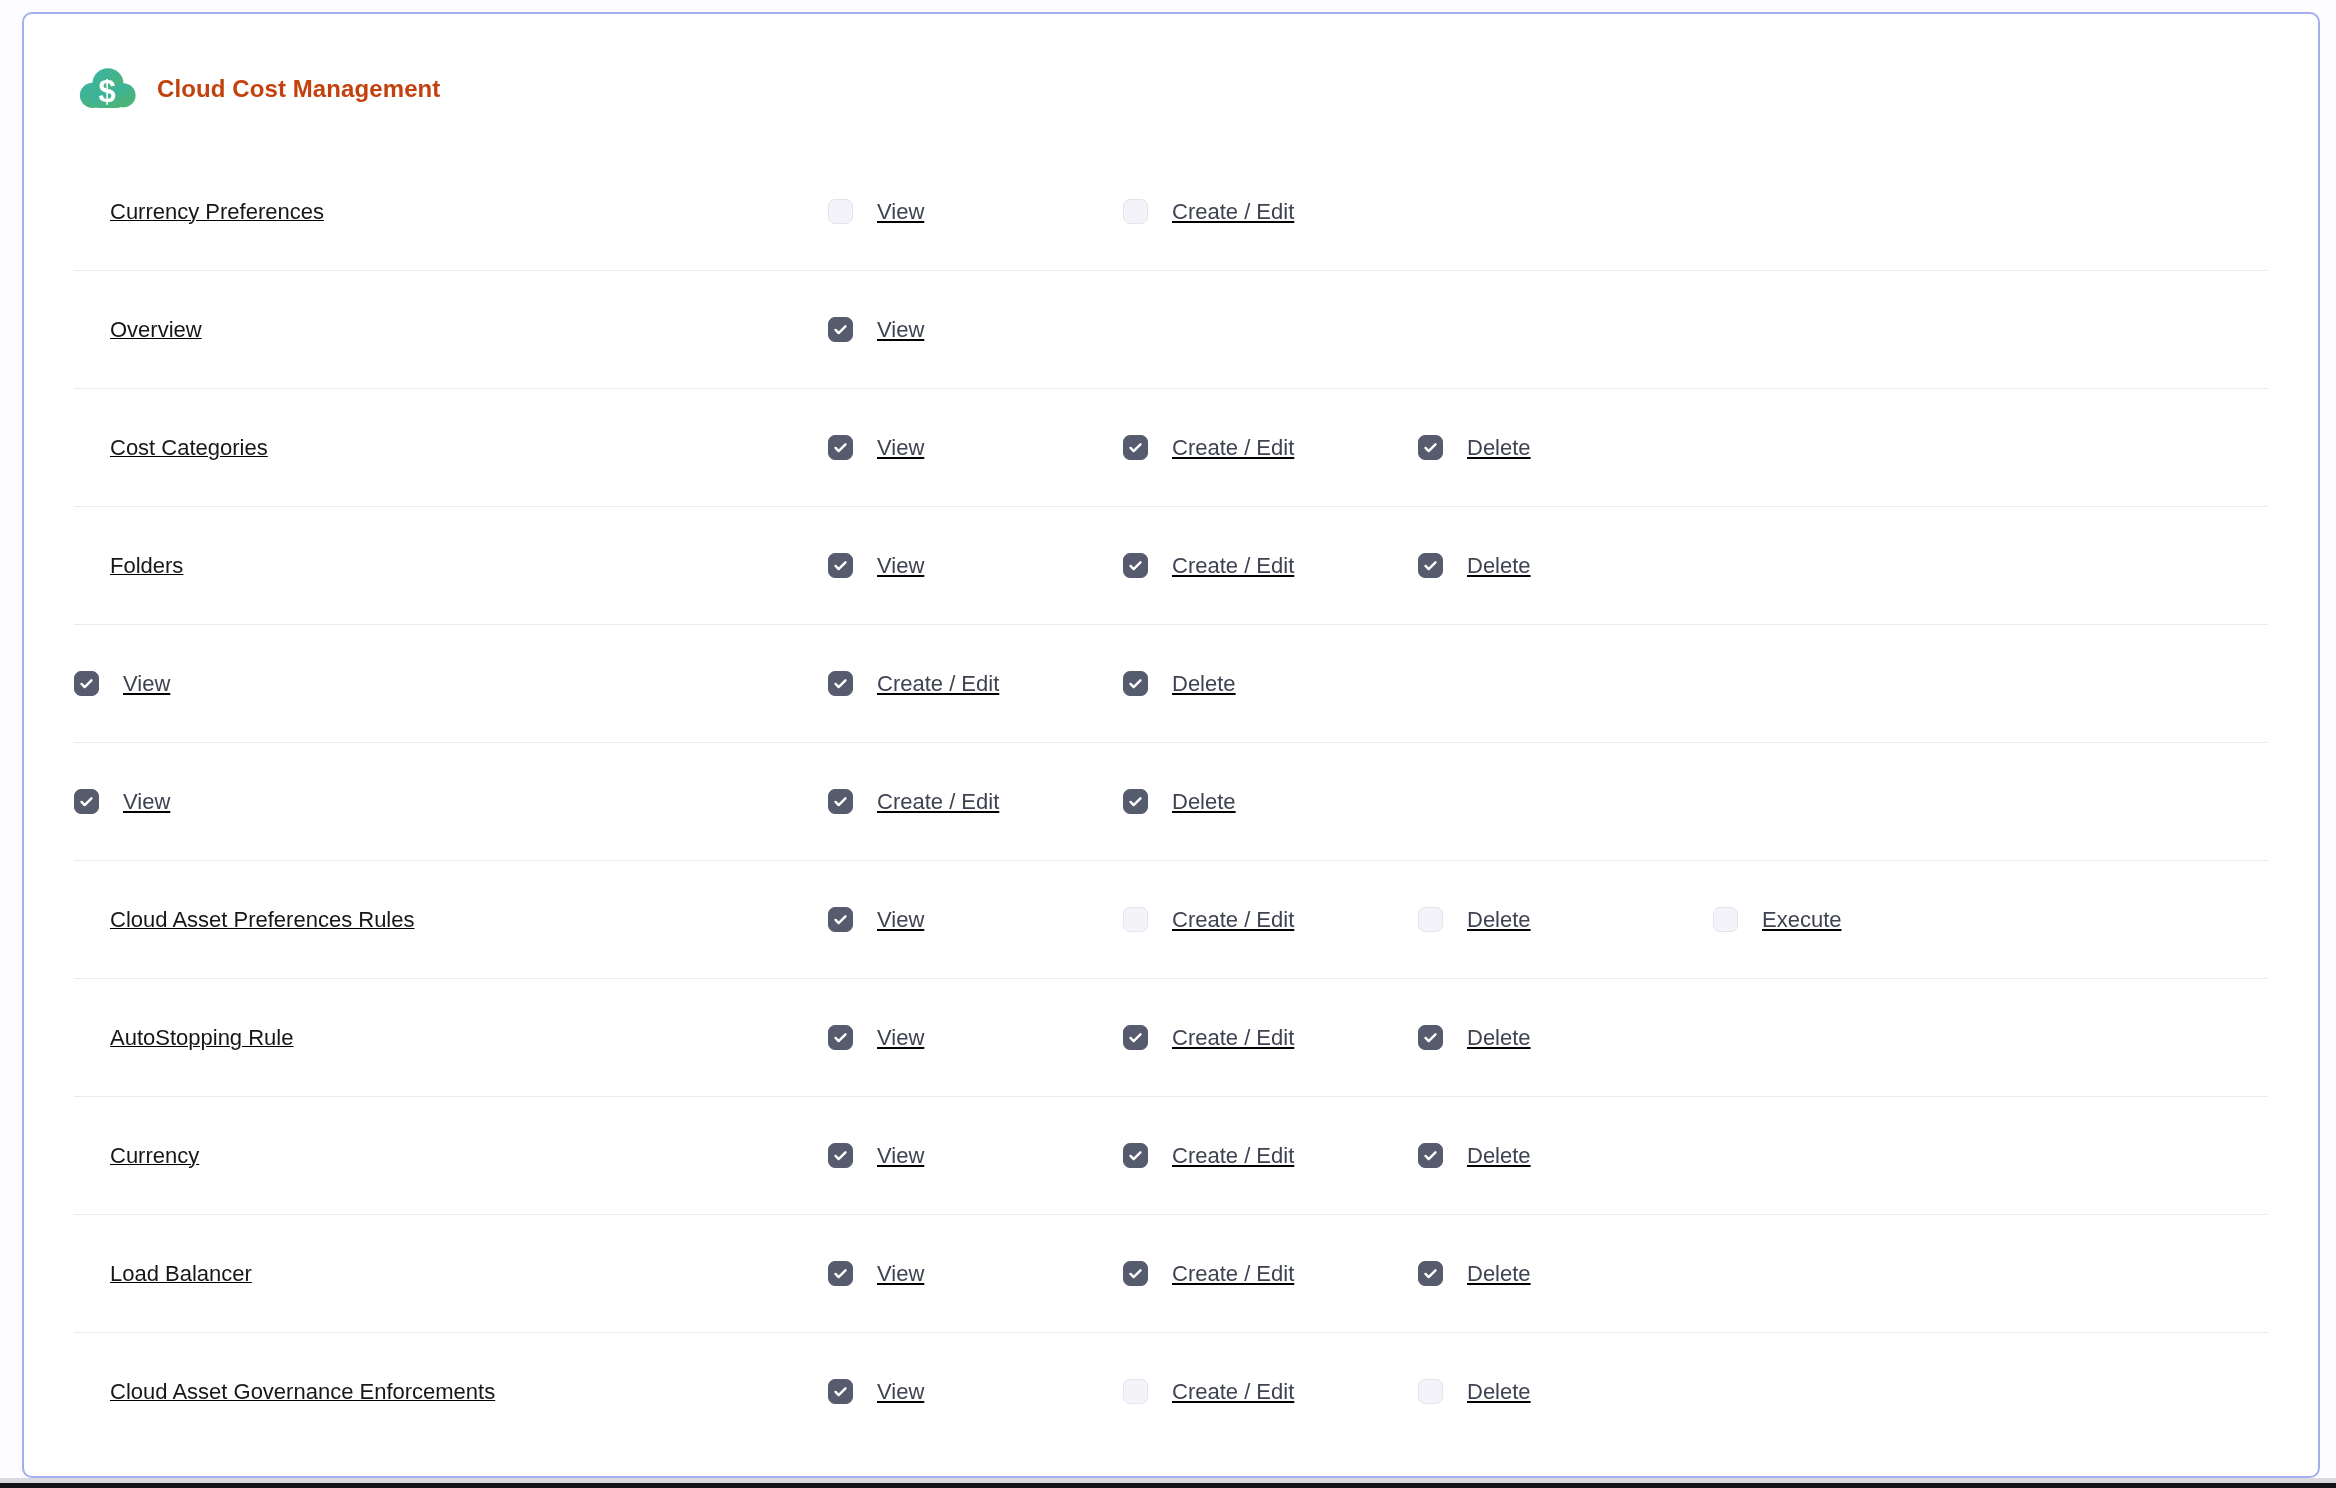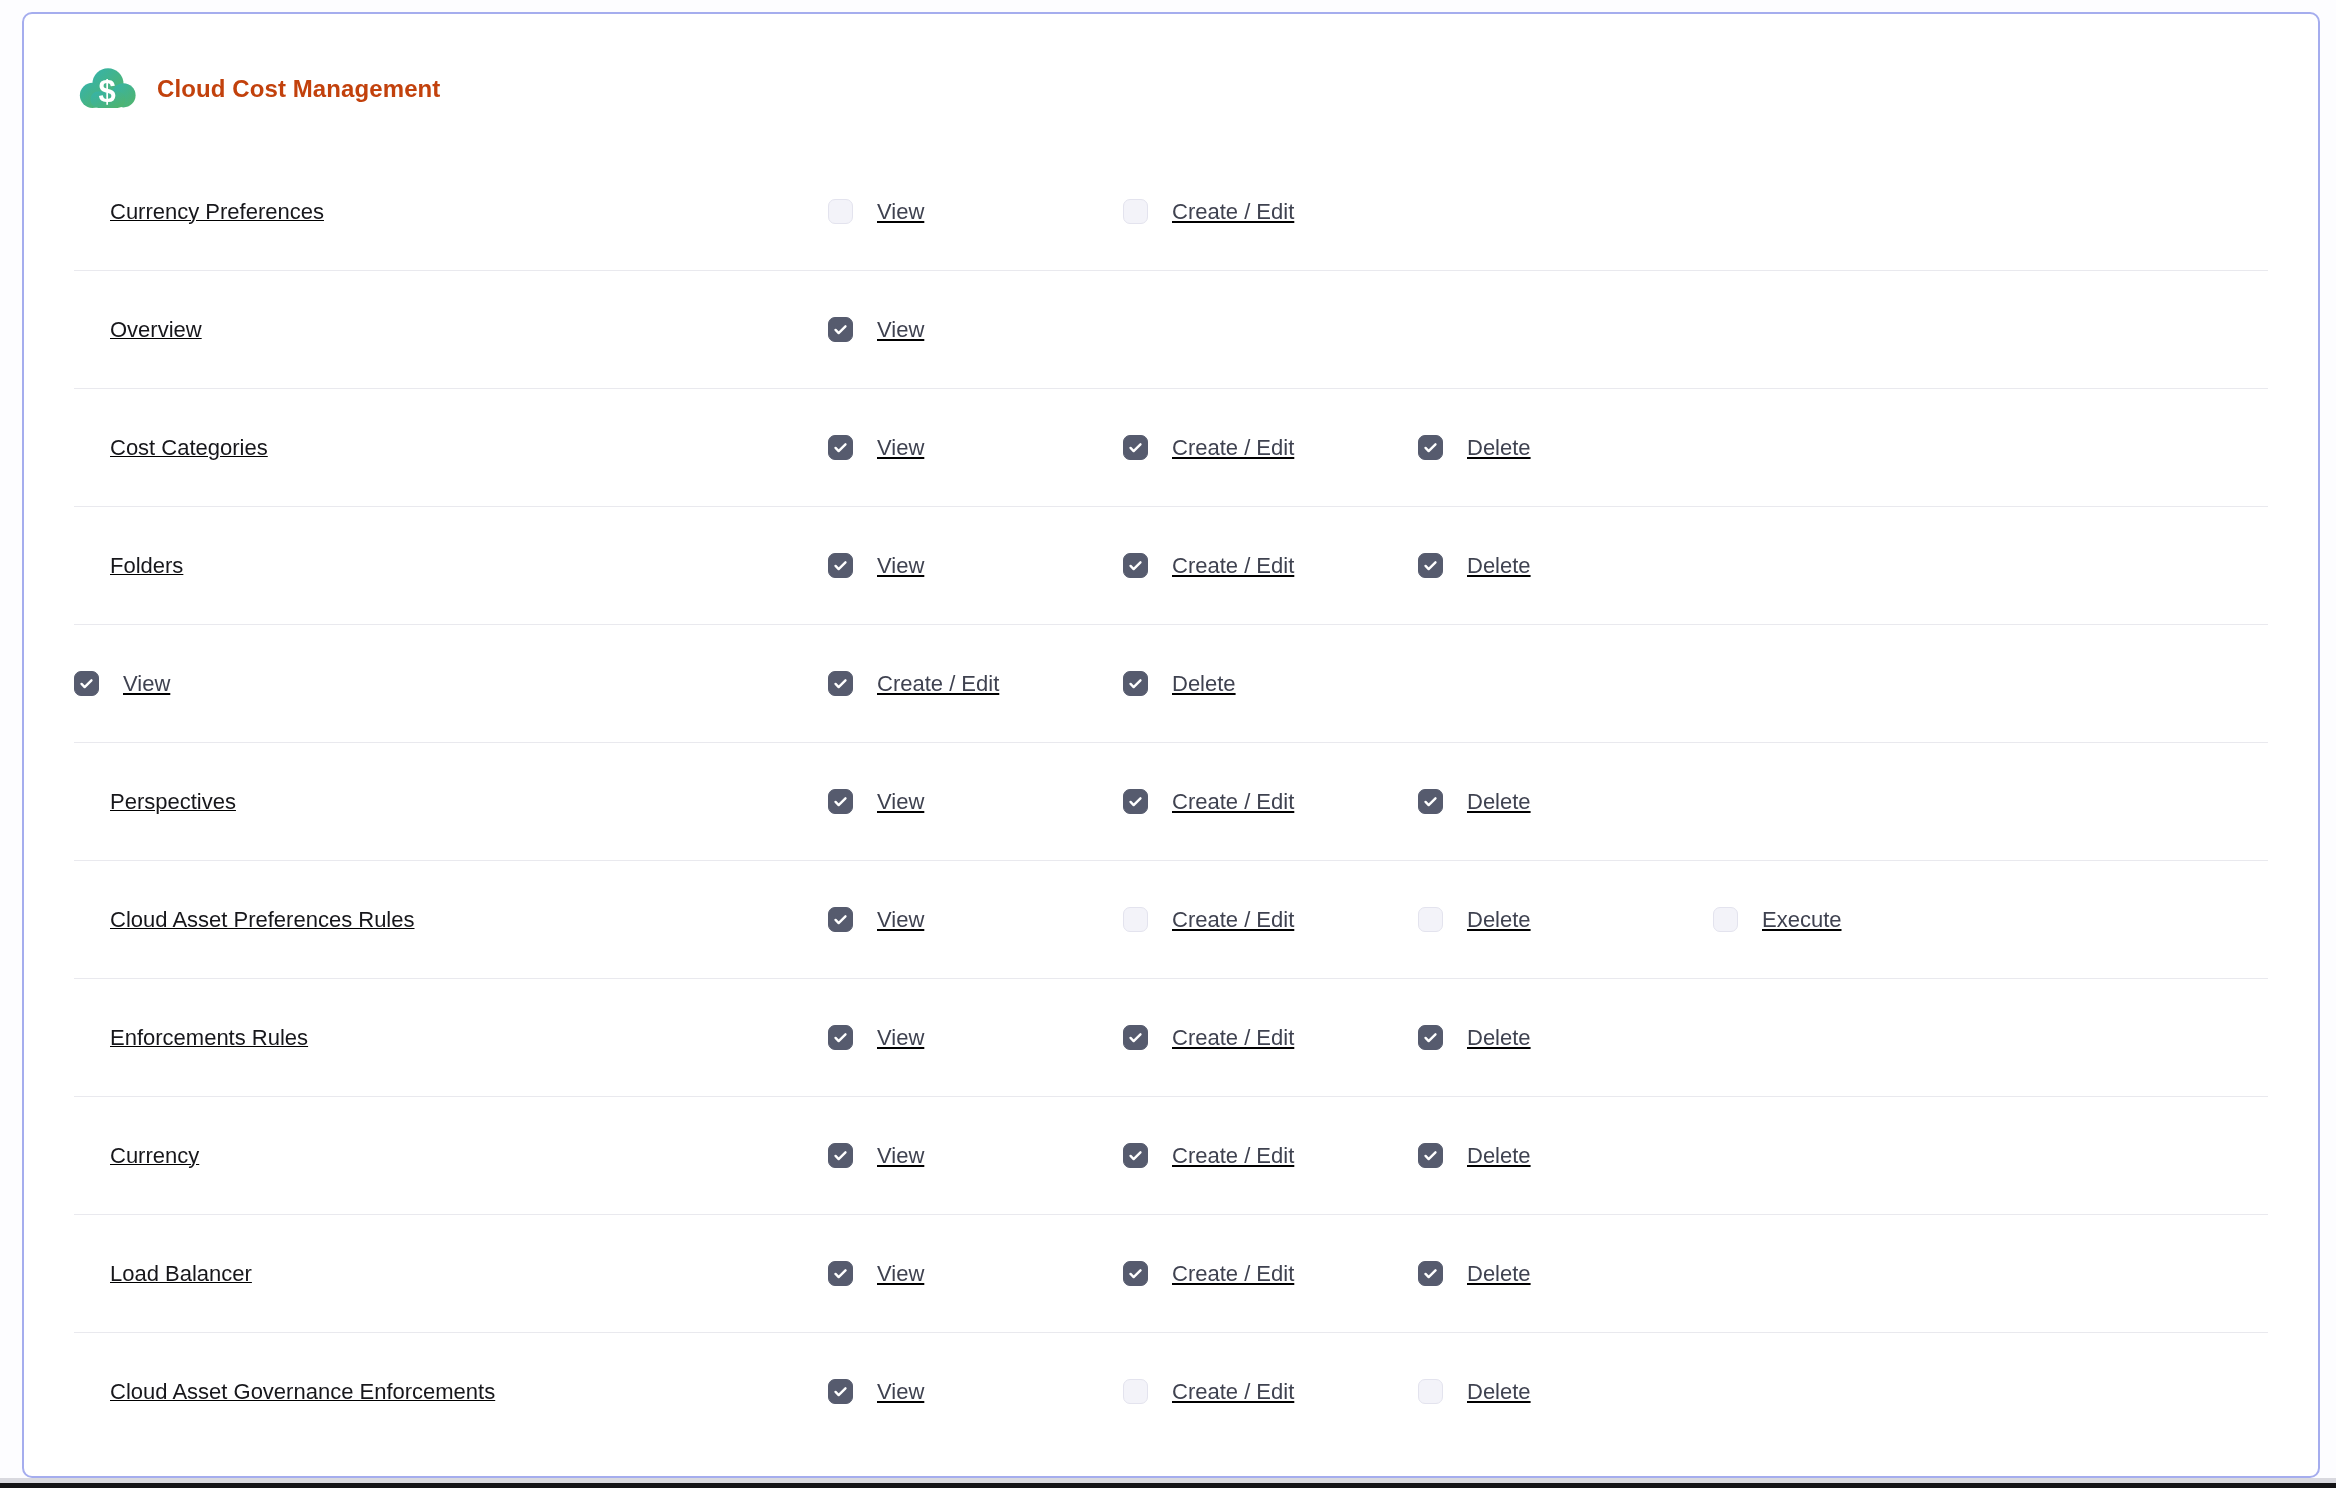--- a/index.html
+++ b/index.html
@@ -246,23 +246,20 @@
         <label class="perm">
     <span class="cb checked">
       <svg viewBox="0 0 24 24">
               <path d="M5 12.6l4.4 4.4L19 7.6"></path>
             </svg>
     </span>
     <span class="perm-label">Delete</span>
   </label>
       </div>
       <div class="row">
-    <div class="label-cell">
-      <span class="row-label">Perspectives</span>
-    </div>
   <label class="perm">
     <span class="cb checked">
       <svg viewBox="0 0 24 24">
               <path d="M5 12.6l4.4 4.4L19 7.6"></path>
             </svg>
     </span>
     <span class="perm-label">View</span>
   </label>
         <label class="perm">
     <span class="cb checked">
@@ -307,21 +304,21 @@
   </label>
         <label class="perm">
     <span class="cb">
       
     </span>
     <span class="perm-label">Execute</span>
   </label>
       </div>
       <div class="row">
     <div class="label-cell">
-      <span class="row-label">Enforcements Rules</span>
+      <span class="row-label">AutoStopping Rule</span>
     </div>
   <label class="perm">
     <span class="cb checked">
       <svg viewBox="0 0 24 24">
               <path d="M5 12.6l4.4 4.4L19 7.6"></path>
             </svg>
     </span>
     <span class="perm-label">View</span>
   </label>
         <label class="perm">

